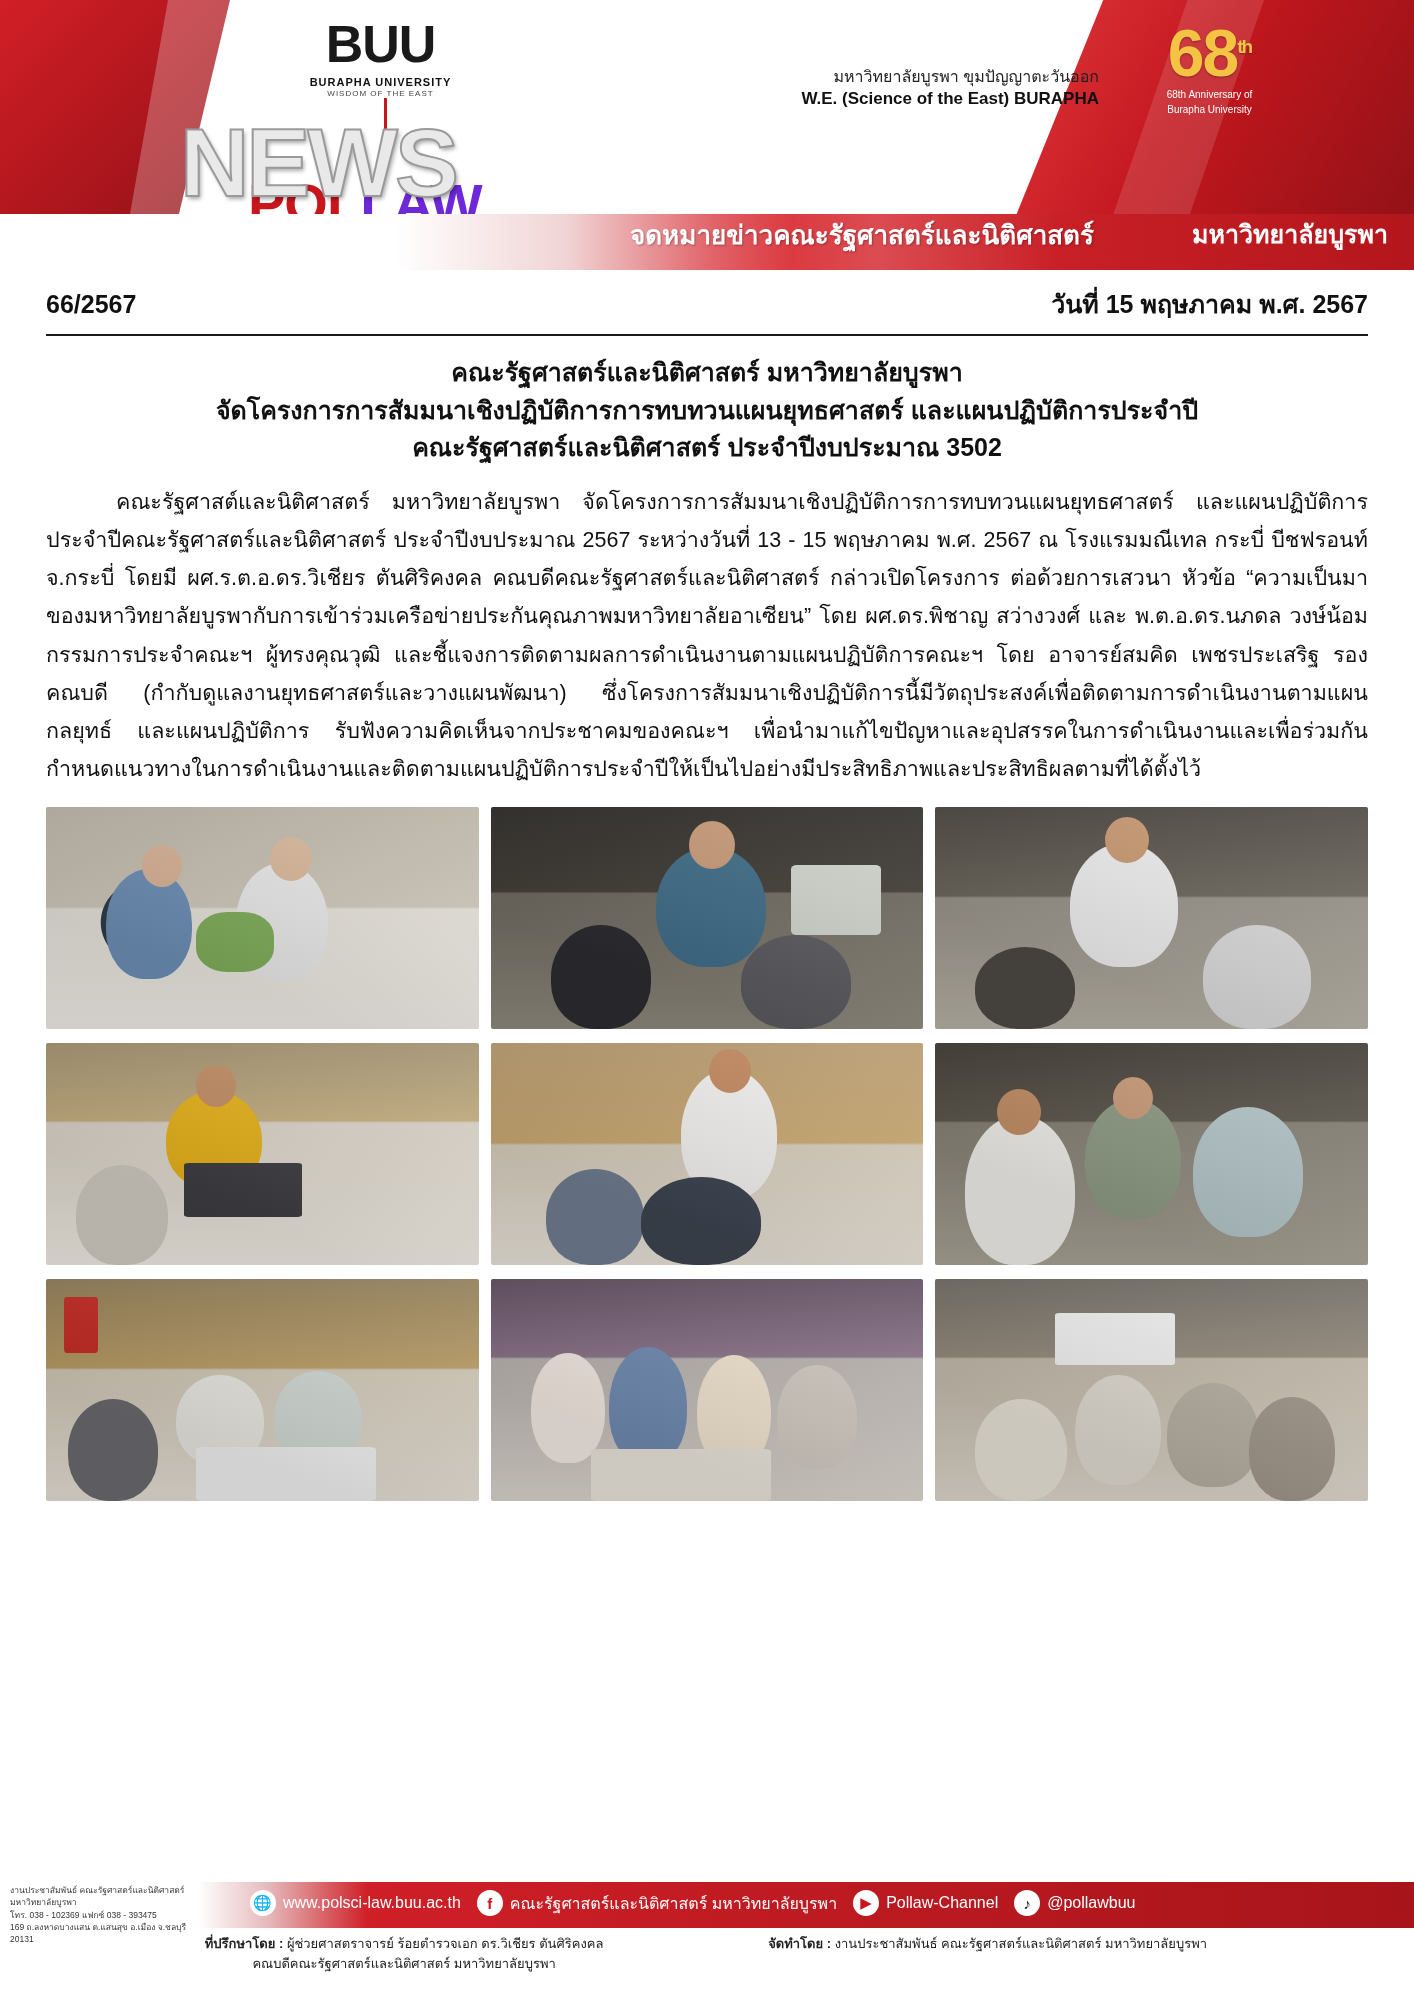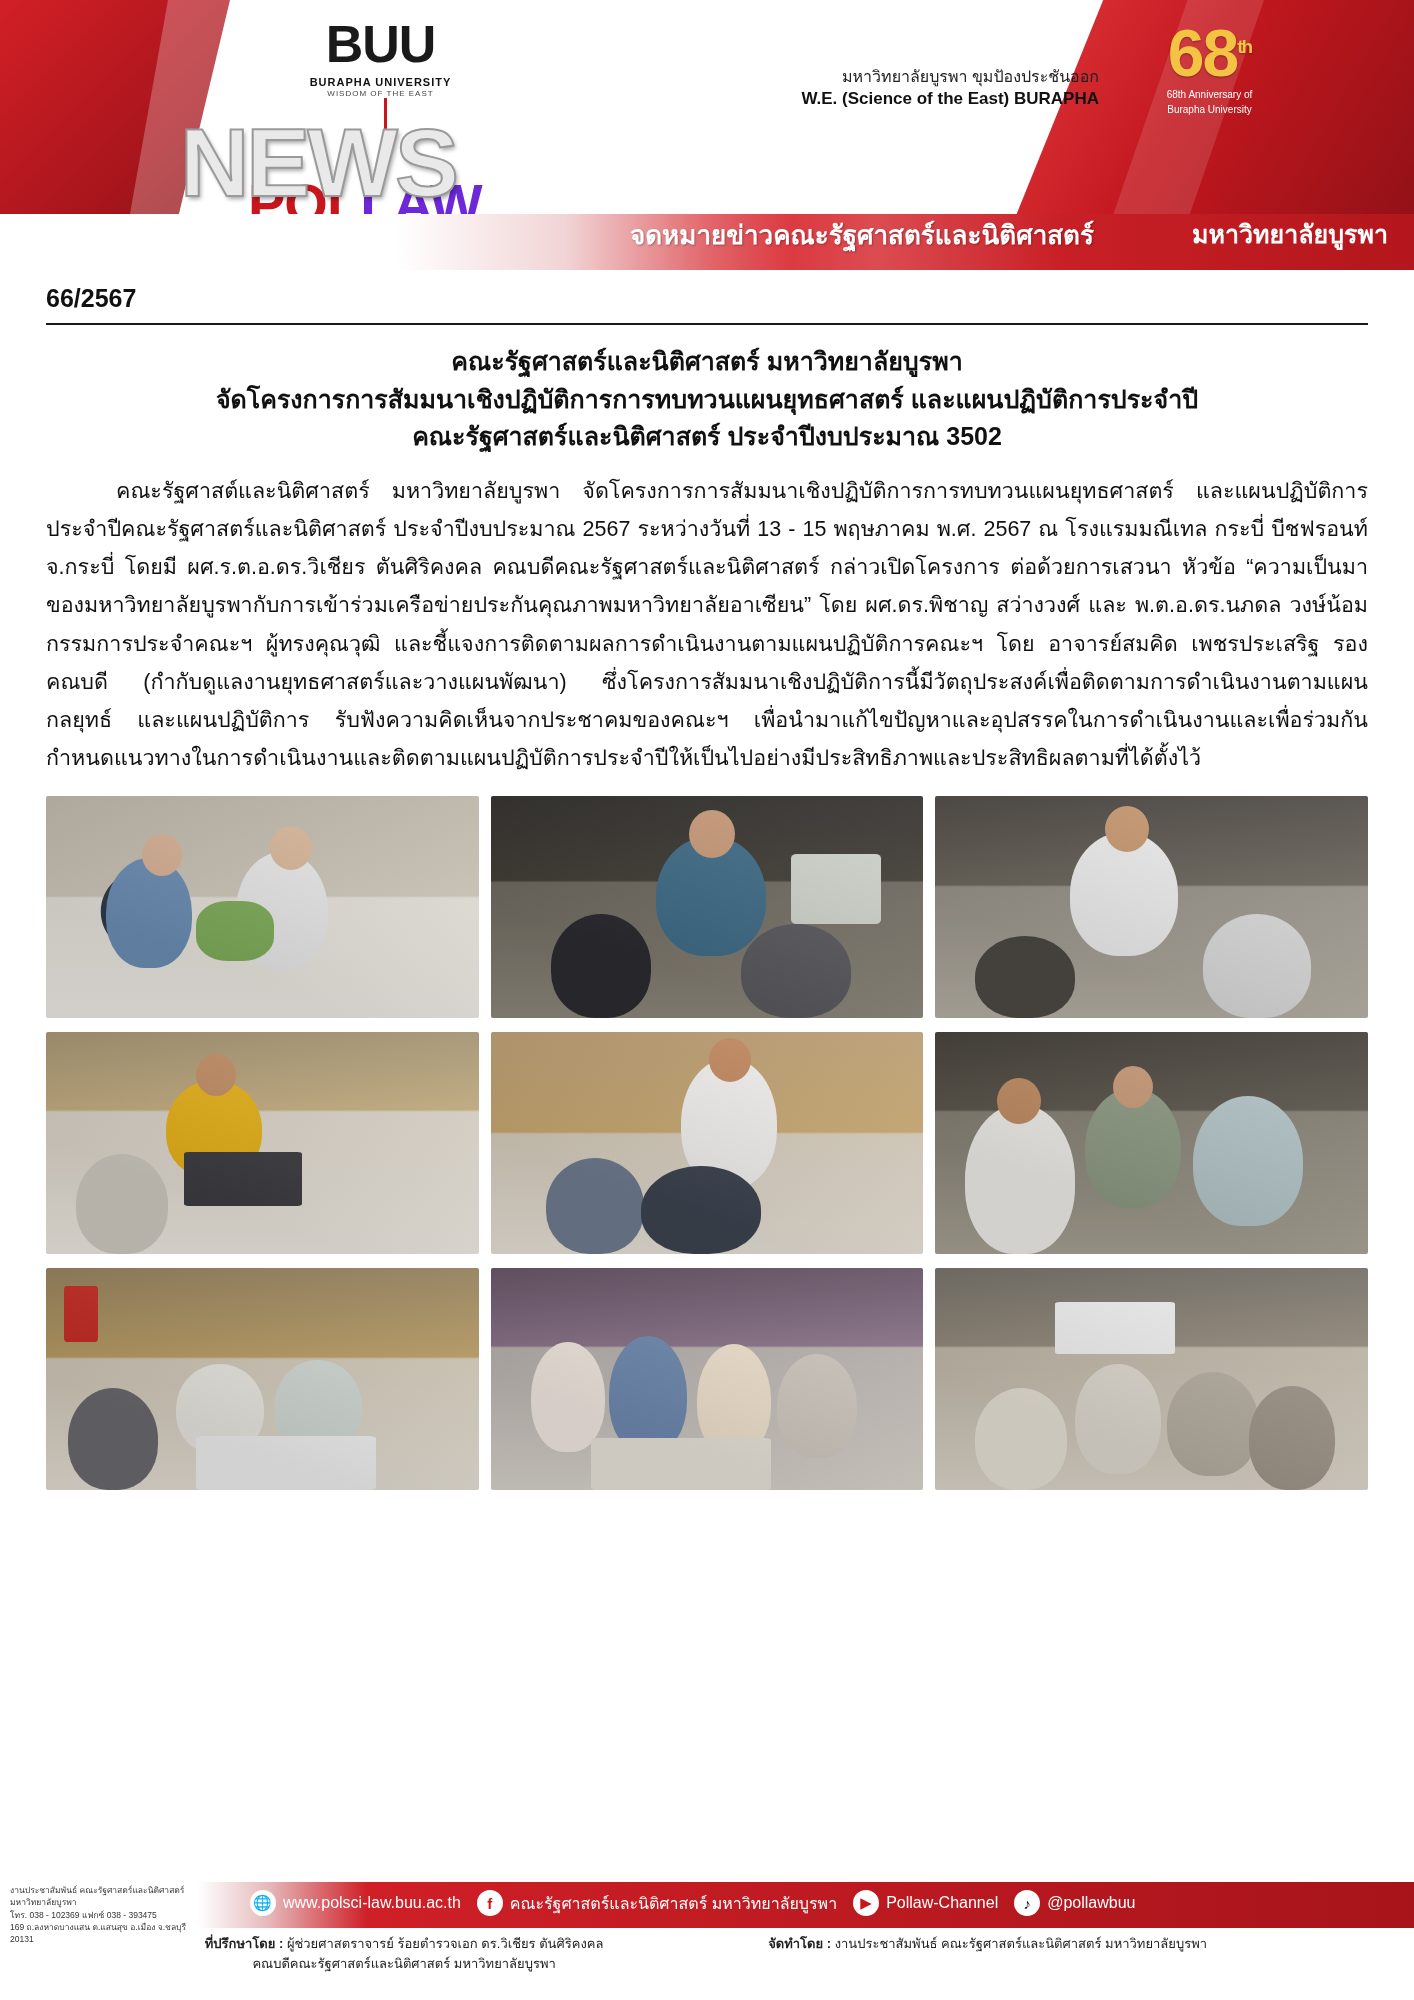--- a/index.html
+++ b/index.html
@@ -315,40 +315,41 @@
       <div class="pollaw-word">
         <span class="pol">POL</span><span class="law">LAW</span>
       </div>
       <div class="pollaw-th">คณะรัฐศาสตร์และนิติศาสตร์</div>
       <div class="pollaw-en">Faculty of Political Science and Law</div>
       <div class="pollaw-rule"></div>
     </div>
   </div>
 
   <div class="we-block">
-    <div class="we-line1">มหาวิทยาลัยบูรพา ขุมปัองประชันออก</div>
+    <div class="we-line1">มหาวิทยาลัยบูรพา ขุมปัญญาตะวันออก</div>
     <div class="we-line2">W.E. (Science of the East) BURAPHA</div>
   </div>
 
   <div class="anniv">
     <div class="anniv-68"><span>68</span><sup>th</sup></div>
     <div class="anniv-sub">68th Anniversary of</div>
     <div class="anniv-sub">Burapha University</div>
   </div>
 
   <div class="news-word">NEWS</div>
 
   <div class="hdr-bottom-band"></div>
   <div class="hdr-bottom-band2"></div>
   <div class="news-th">จดหมายข่าวคณะรัฐศาสตร์และนิติศาสตร์</div>
   <div class="news-univ">มหาวิทยาลัยบูรพา</div>
 </div>
 
 <div class="issue-row">
   <div>66/2567</div>
+  <div>วันที่ 15 พฤษภาคม พ.ศ. 2567</div>
 </div>
 <div class="issue-rule"></div>
 
 <div class="title">
   <div>คณะรัฐศาสตร์และนิติศาสตร์ มหาวิทยาลัยบูรพา</div>
   <div>จัดโครงการการสัมมนาเชิงปฏิบัติการการทบทวนแผนยุทธศาสตร์ และแผนปฏิบัติการประจำปี</div>
   <div>คณะรัฐศาสตร์และนิติศาสตร์ ประจำปีงบประมาณ 3502</div>
 </div>
 
 <div class="body-text"><span class="indent"></span><span>คณะรัฐศาสต์และนิติศาสตร์ มหาวิทยาลัยบูรพา จัดโครงการการสัมมนาเชิงปฏิบัติการการทบทวนแผนยุทธศาสตร์ และแผนปฏิบัติการประจำปีคณะรัฐศาสตร์และนิติศาสตร์ ประจำปีงบประมาณ 2567 ระหว่างวันที่ 13 - 15 พฤษภาคม พ.ศ. 2567 ณ โรงแรมมณีเทล กระบี่ บีชฟรอนท์ จ.กระบี่ โดยมี ผศ.ร.ต.อ.ดร.วิเชียร ตันศิริคงคล คณบดีคณะรัฐศาสตร์และนิติศาสตร์ กล่าวเปิดโครงการ ต่อด้วยการเสวนา หัวข้อ “ความเป็นมาของมหาวิทยาลัยบูรพากับการเข้าร่วมเครือข่ายประกันคุณภาพมหาวิทยาลัยอาเซียน” โดย ผศ.ดร.พิชาญ สว่างวงศ์ และ พ.ต.อ.ดร.นภดล วงษ์น้อม กรรมการประจำคณะฯ ผู้ทรงคุณวุฒิ และชี้แจงการติดตามผลการดำเนินงานตามแผนปฏิบัติการคณะฯ โดย อาจารย์สมคิด เพชรประเสริฐ รองคณบดี (กำกับดูแลงานยุทธศาสตร์และวางแผนพัฒนา) ซึ่งโครงการสัมมนาเชิงปฏิบัติการนี้มีวัตถุประสงค์เพื่อติดตามการดำเนินงานตามแผนกลยุทธ์ และแผนปฏิบัติการ รับฟังความคิดเห็นจากประชาคมของคณะฯ เพื่อนำมาแก้ไขปัญหาและอุปสรรคในการดำเนินงานและเพื่อร่วมกันกำหนดแนวทางในการดำเนินงานและติดตามแผนปฏิบัติการประจำปีให้เป็นไปอย่างมีประสิทธิภาพและประสิทธิผลตามที่ได้ตั้งไว้</span></div>

